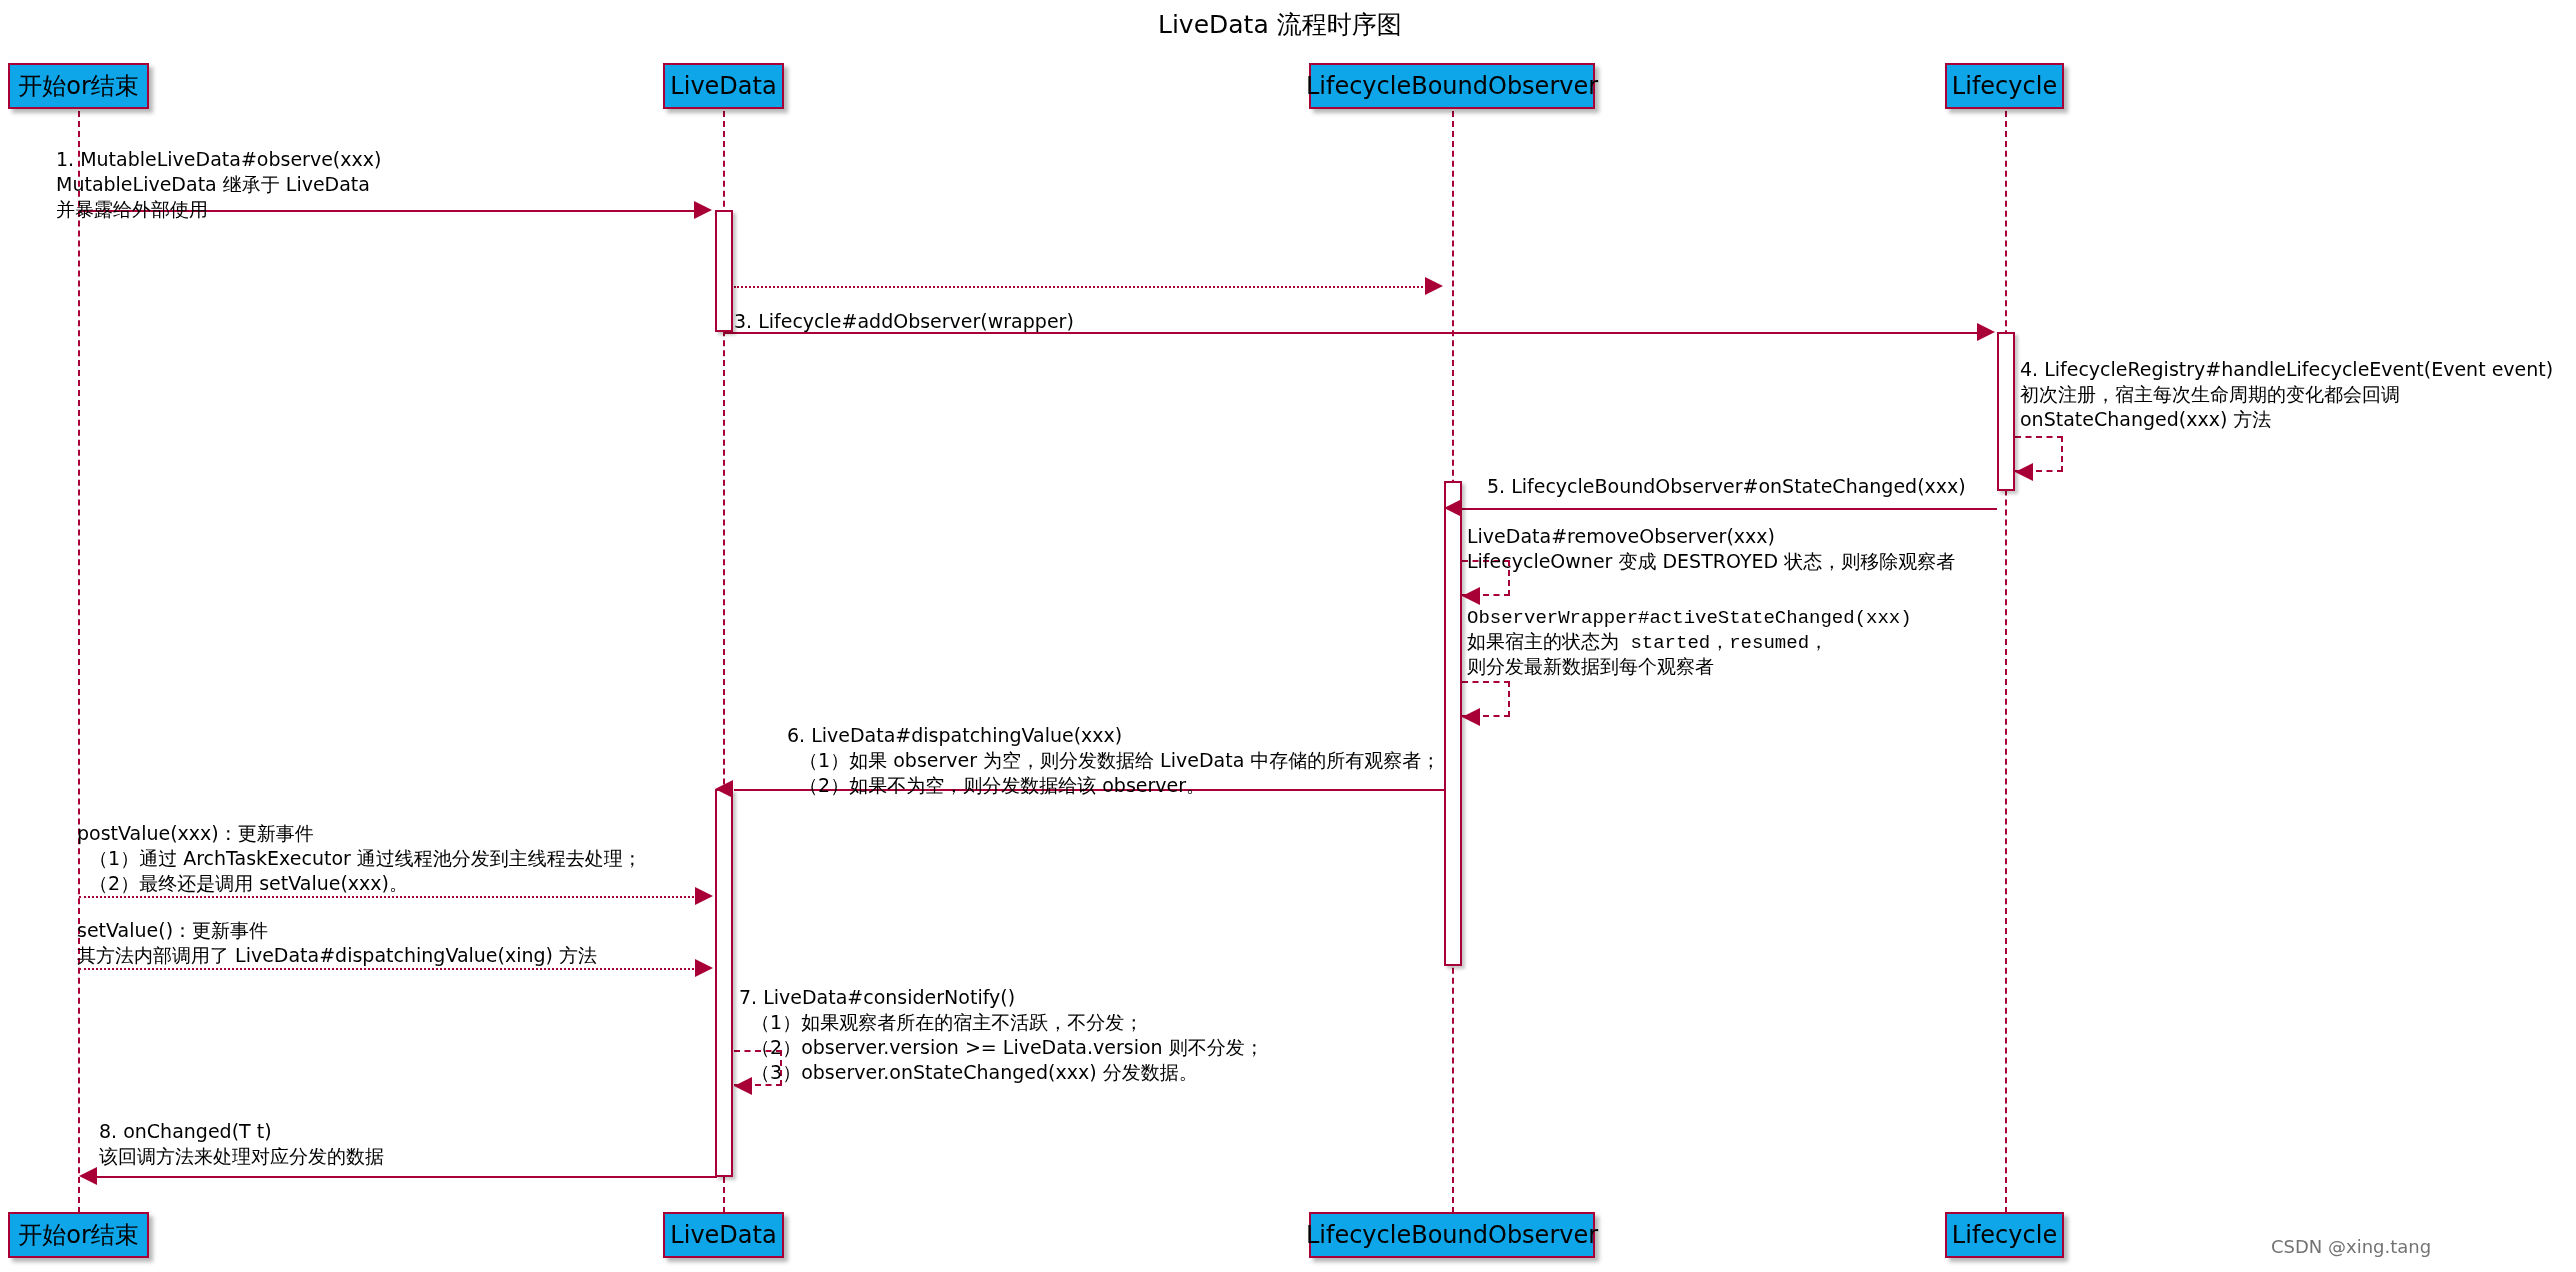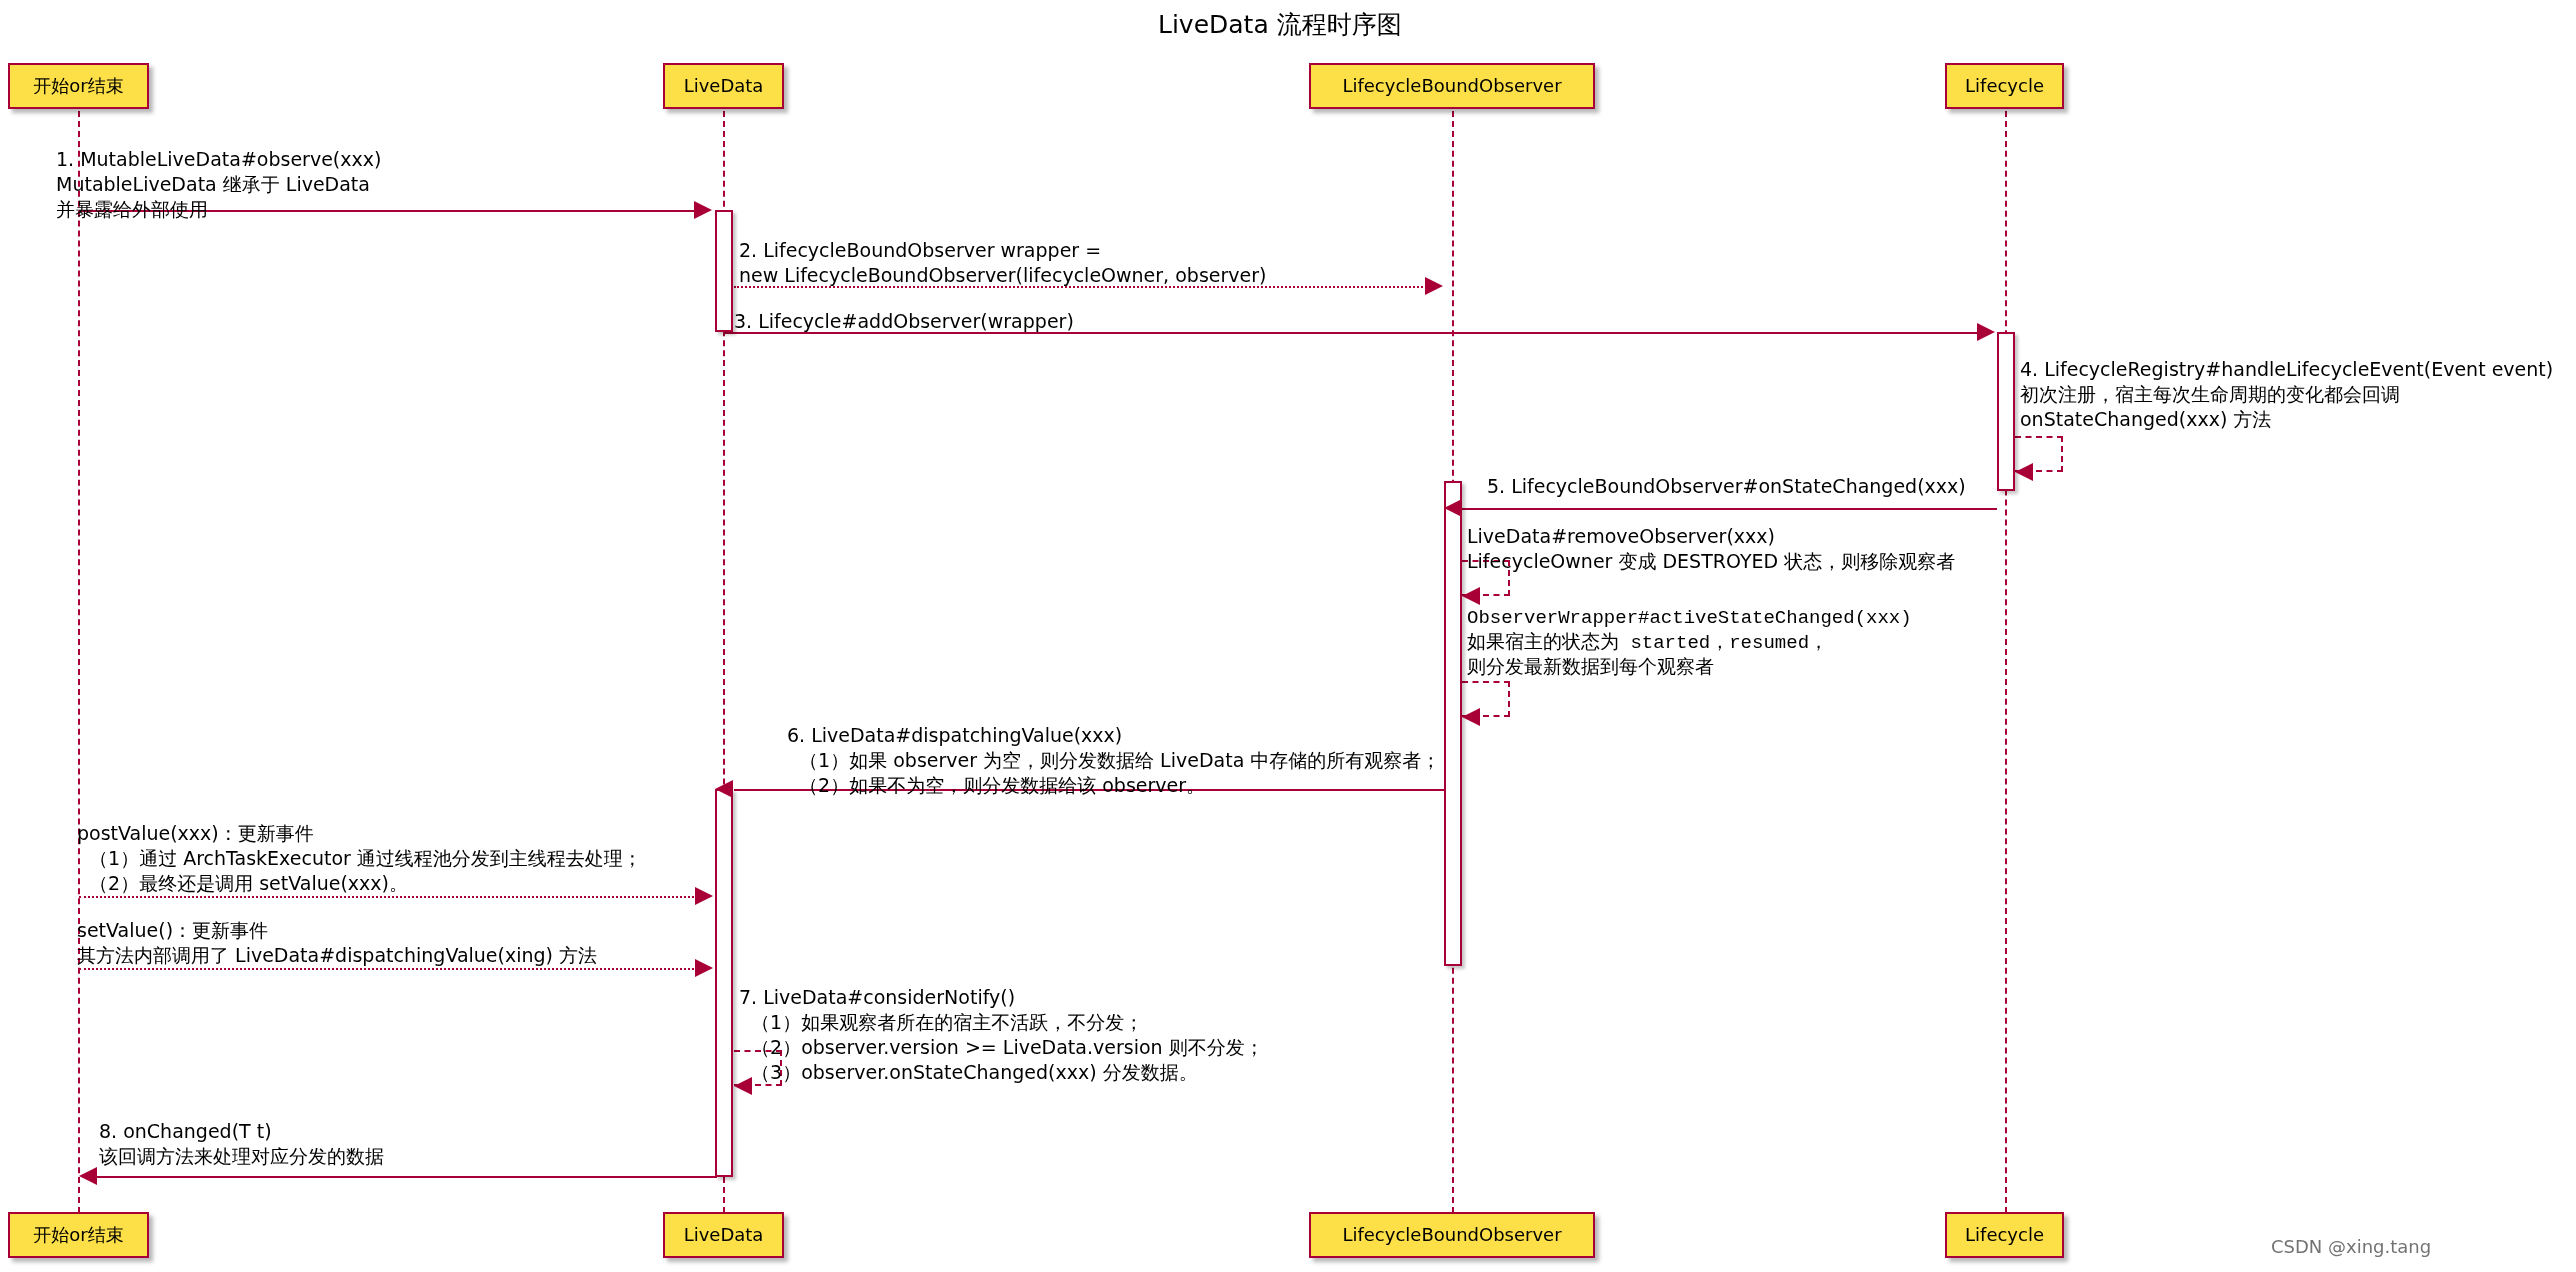--- a/index.html
+++ b/index.html
@@ -14,27 +14,27 @@
     position: relative;
     width: 2576px;
     height: 1273px;
     background: #ffffff;
     overflow: hidden;
   }
   
   .participant {
     position: absolute;
     box-sizing: border-box;
-    background: #fde047;
+    background: #0ea5e9;
     border: 2.5px solid #A80036;
     box-shadow: 4px 4px 4px rgba(0,0,0,0.28);
     display: flex;
     align-items: center;
     justify-content: center;
-    font-size: 18px;
+    font-size: 24px;
     color: #000000;
     white-space: nowrap;
     line-height: 1;
     padding: 0 10px;
     z-index: 6;
   }
   
   .lifeline {
     position: absolute;
     width: 0;
@@ -157,22 +157,20 @@
   <div class="activation" style="left:1444px; top:481px; height:485px;"></div>
 
   <div class="activation" style="left:1997px; top:332px; height:159px;"></div>
 
   <div class="label" style="left:56px; top:147px;">1. MutableLiveData#observe(xxx)
 MutableLiveData 继承于 LiveData
 并暴露给外部使用</div>
   <div class="msgline" style="left:79px; top:210px; width:618px;"></div>
   <div class="arrowhead right" style="left:694px; top:201px;"></div>
 
-  <div class="label" style="left:739px; top:238px;">2. LifecycleBoundObserver wrapper =
-new LifecycleBoundObserver(lifecycleOwner, observer)</div>
   <div class="msgline dotted" style="left:734px; top:286px; width:693px;"></div>
   <div class="arrowhead right" style="left:1425px; top:277px;"></div>
 
   <div class="label" style="left:734px; top:309px;">3. Lifecycle#addObserver(wrapper)</div>
   <div class="msgline" style="left:724px; top:332px; width:1256px;"></div>
   <div class="arrowhead right" style="left:1977px; top:323px;"></div>
 
   <div class="label" style="left:2020px; top:357px;">4. LifecycleRegistry#handleLifecycleEvent(Event event)
 初次注册，宿主每次生命周期的变化都会回调
 onStateChanged(xxx) 方法</div>

